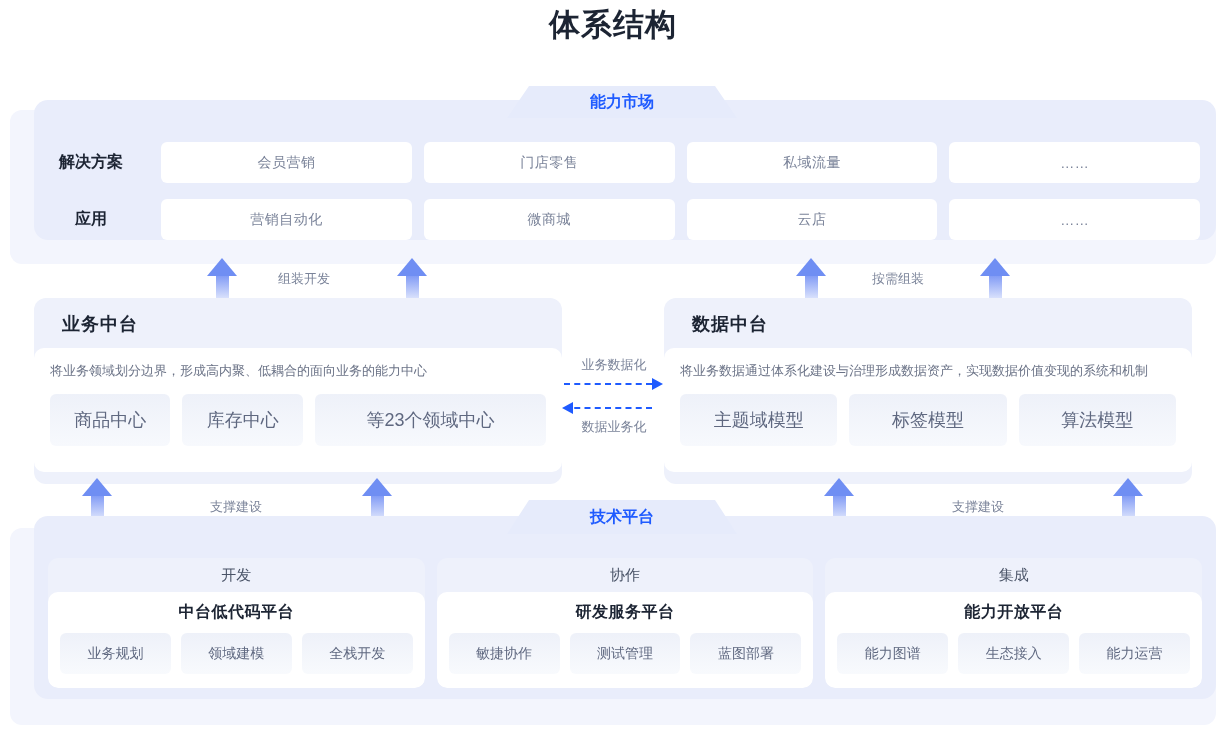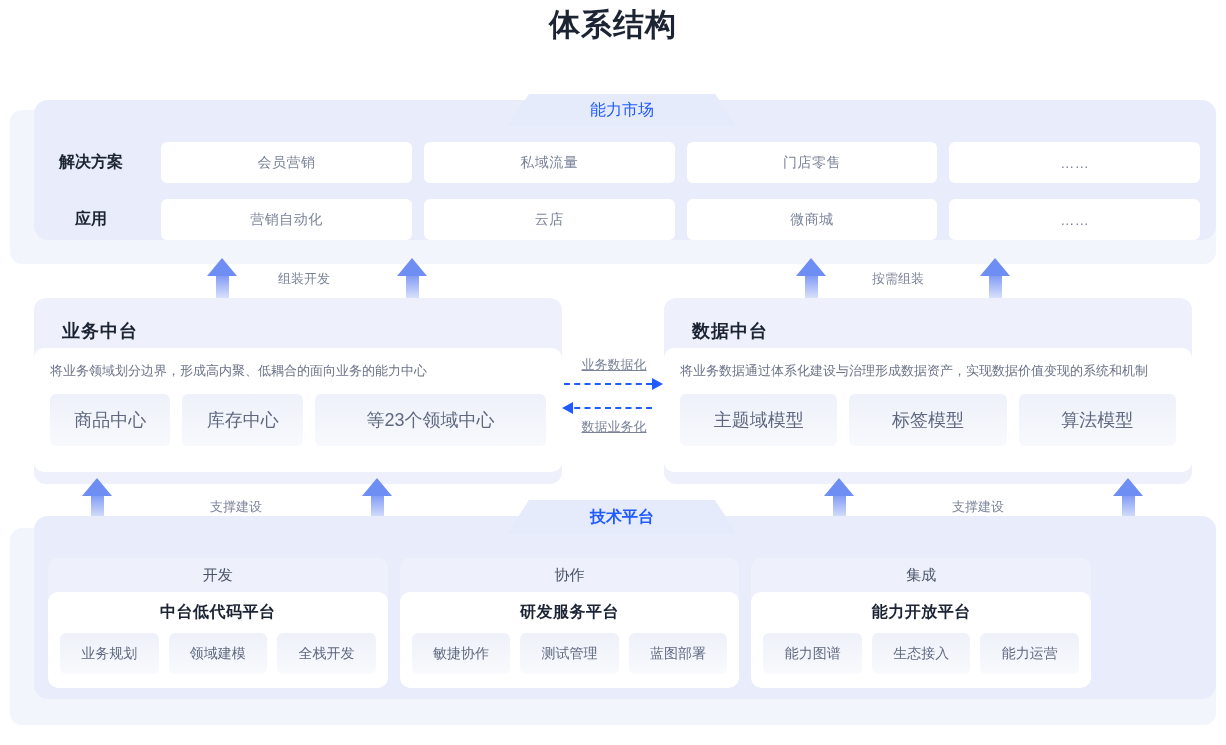--- a/index.html
+++ b/index.html
@@ -68,22 +68,21 @@
     height: 32px;
     background: #e6ebfb;
     clip-path: polygon(22px 0, calc(100% - 22px) 0, 100% 100%, 0 100%);
     border-top-left-radius: 8px;
     border-top-right-radius: 8px;
     display: flex;
     align-items: center;
     justify-content: center;
     color: #1f5bff;
     font-size: 16px;
-    font-weight: normal;
-    margin-top: 8px;
+    font-weight: bold;
   }
 
   .market-rows {
     position: absolute;
     left: 24px;
     top: 40px;
     width: 1182px;
     padding: 16px 16px 16px 0;
   }
   .market-row {
@@ -164,21 +163,21 @@
     width: 528px;
     height: 186px;
     background: #eef1fb;
     border-radius: 12px;
   }
   .platform.left  { left: 0px; }
   .platform.right { left: 630px; }
   .platform-title {
     position: absolute;
     left: 28px;
-    top: 21px;
+    top: 14px;
     font-size: 18px;
     font-weight: bold;
     color: #1c2433;
     letter-spacing: 1px;
   }
   .platform-card {
     position: absolute;
     left: 0px;
     top: 50px;
     width: 528px;
@@ -221,21 +220,20 @@
     width: 104px;
     height: 84px;
   }
   .conn-label {
     position: absolute;
     width: 104px;
     text-align: center;
     font-size: 13px;
     color: #7a8399;
     white-space: nowrap;
-    text-decoration: underline;
   }
   .conn-label.top { top: 0px; }
   .conn-label.bot { top: 62px; }
   .dash-line {
     position: absolute;
     left: 2px;
     width: 88px;
     height: 0;
     border-top: 2px dashed #1f5bff;
   }
@@ -296,21 +294,21 @@
     align-items: center;
     justify-content: center;
     color: #1f5bff;
     font-size: 16px;
     font-weight: bold;
   }
   .tech-cols {
     position: absolute;
     left: 38px;
     top: 58px;
-    width: 1043px;
+    width: 1154px;
     display: flex;
     gap: 12px;
   }
   .tech-col {
     flex: 1;
     background: #eef1fb;
     border-radius: 10px;
     overflow: hidden;
   }
   .tech-col-head {
@@ -362,32 +360,32 @@
     <div class="market-back"></div>
     <div class="market-front"></div>
     <div class="tab-market">能力市场</div>
 
     <div class="market-rows">
 
       <div class="market-row">
         <div class="market-row-label">解决方案</div>
         <div class="market-cells">
           <div class="market-cell">会员营销</div>
+          <div class="market-cell">门店零售</div>
           <div class="market-cell">私域流量</div>
-          <div class="market-cell">门店零售</div>
           <div class="market-cell">……</div>
         </div>
       </div>
 
       <div class="market-row">
         <div class="market-row-label">应用</div>
         <div class="market-cells">
           <div class="market-cell">营销自动化</div>
+          <div class="market-cell">微商城</div>
           <div class="market-cell">云店</div>
-          <div class="market-cell">微商城</div>
           <div class="market-cell">……</div>
         </div>
       </div>
 
     </div>
   </div>
 
   <div class="arrow-up" style="left:207px; top:258px;">
     <div class="shaft"></div>
     <div class="head"></div>

